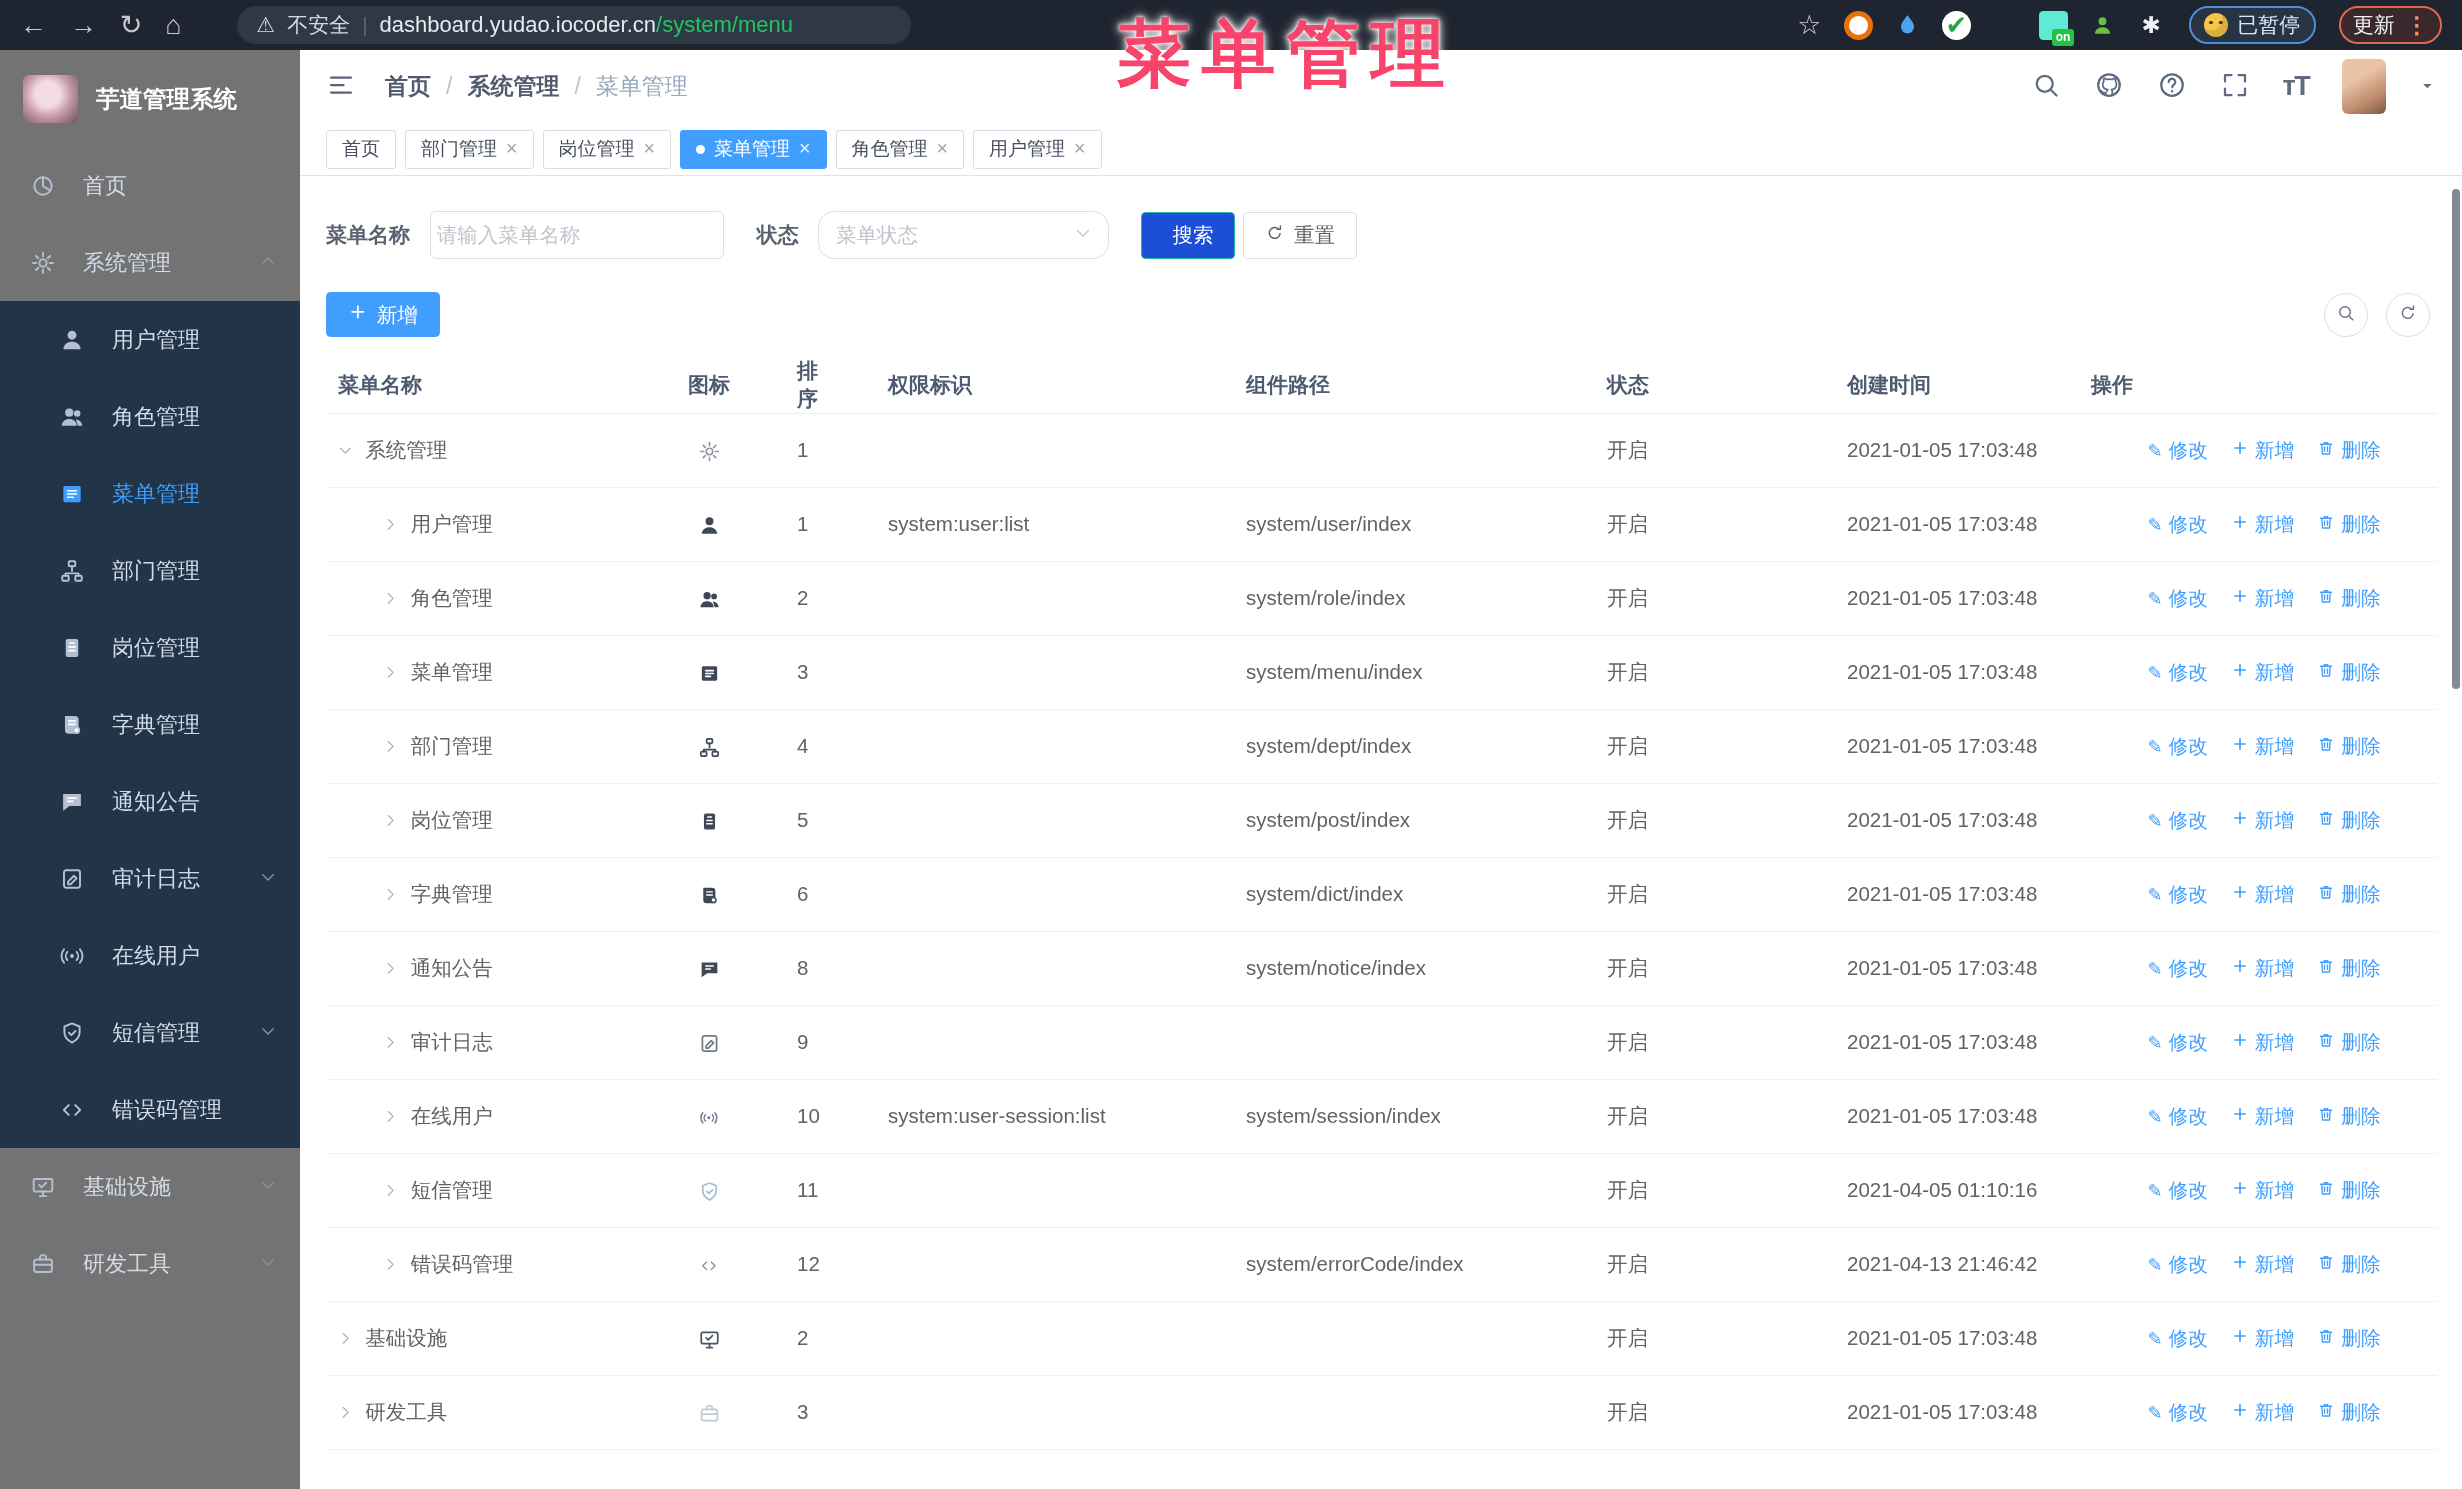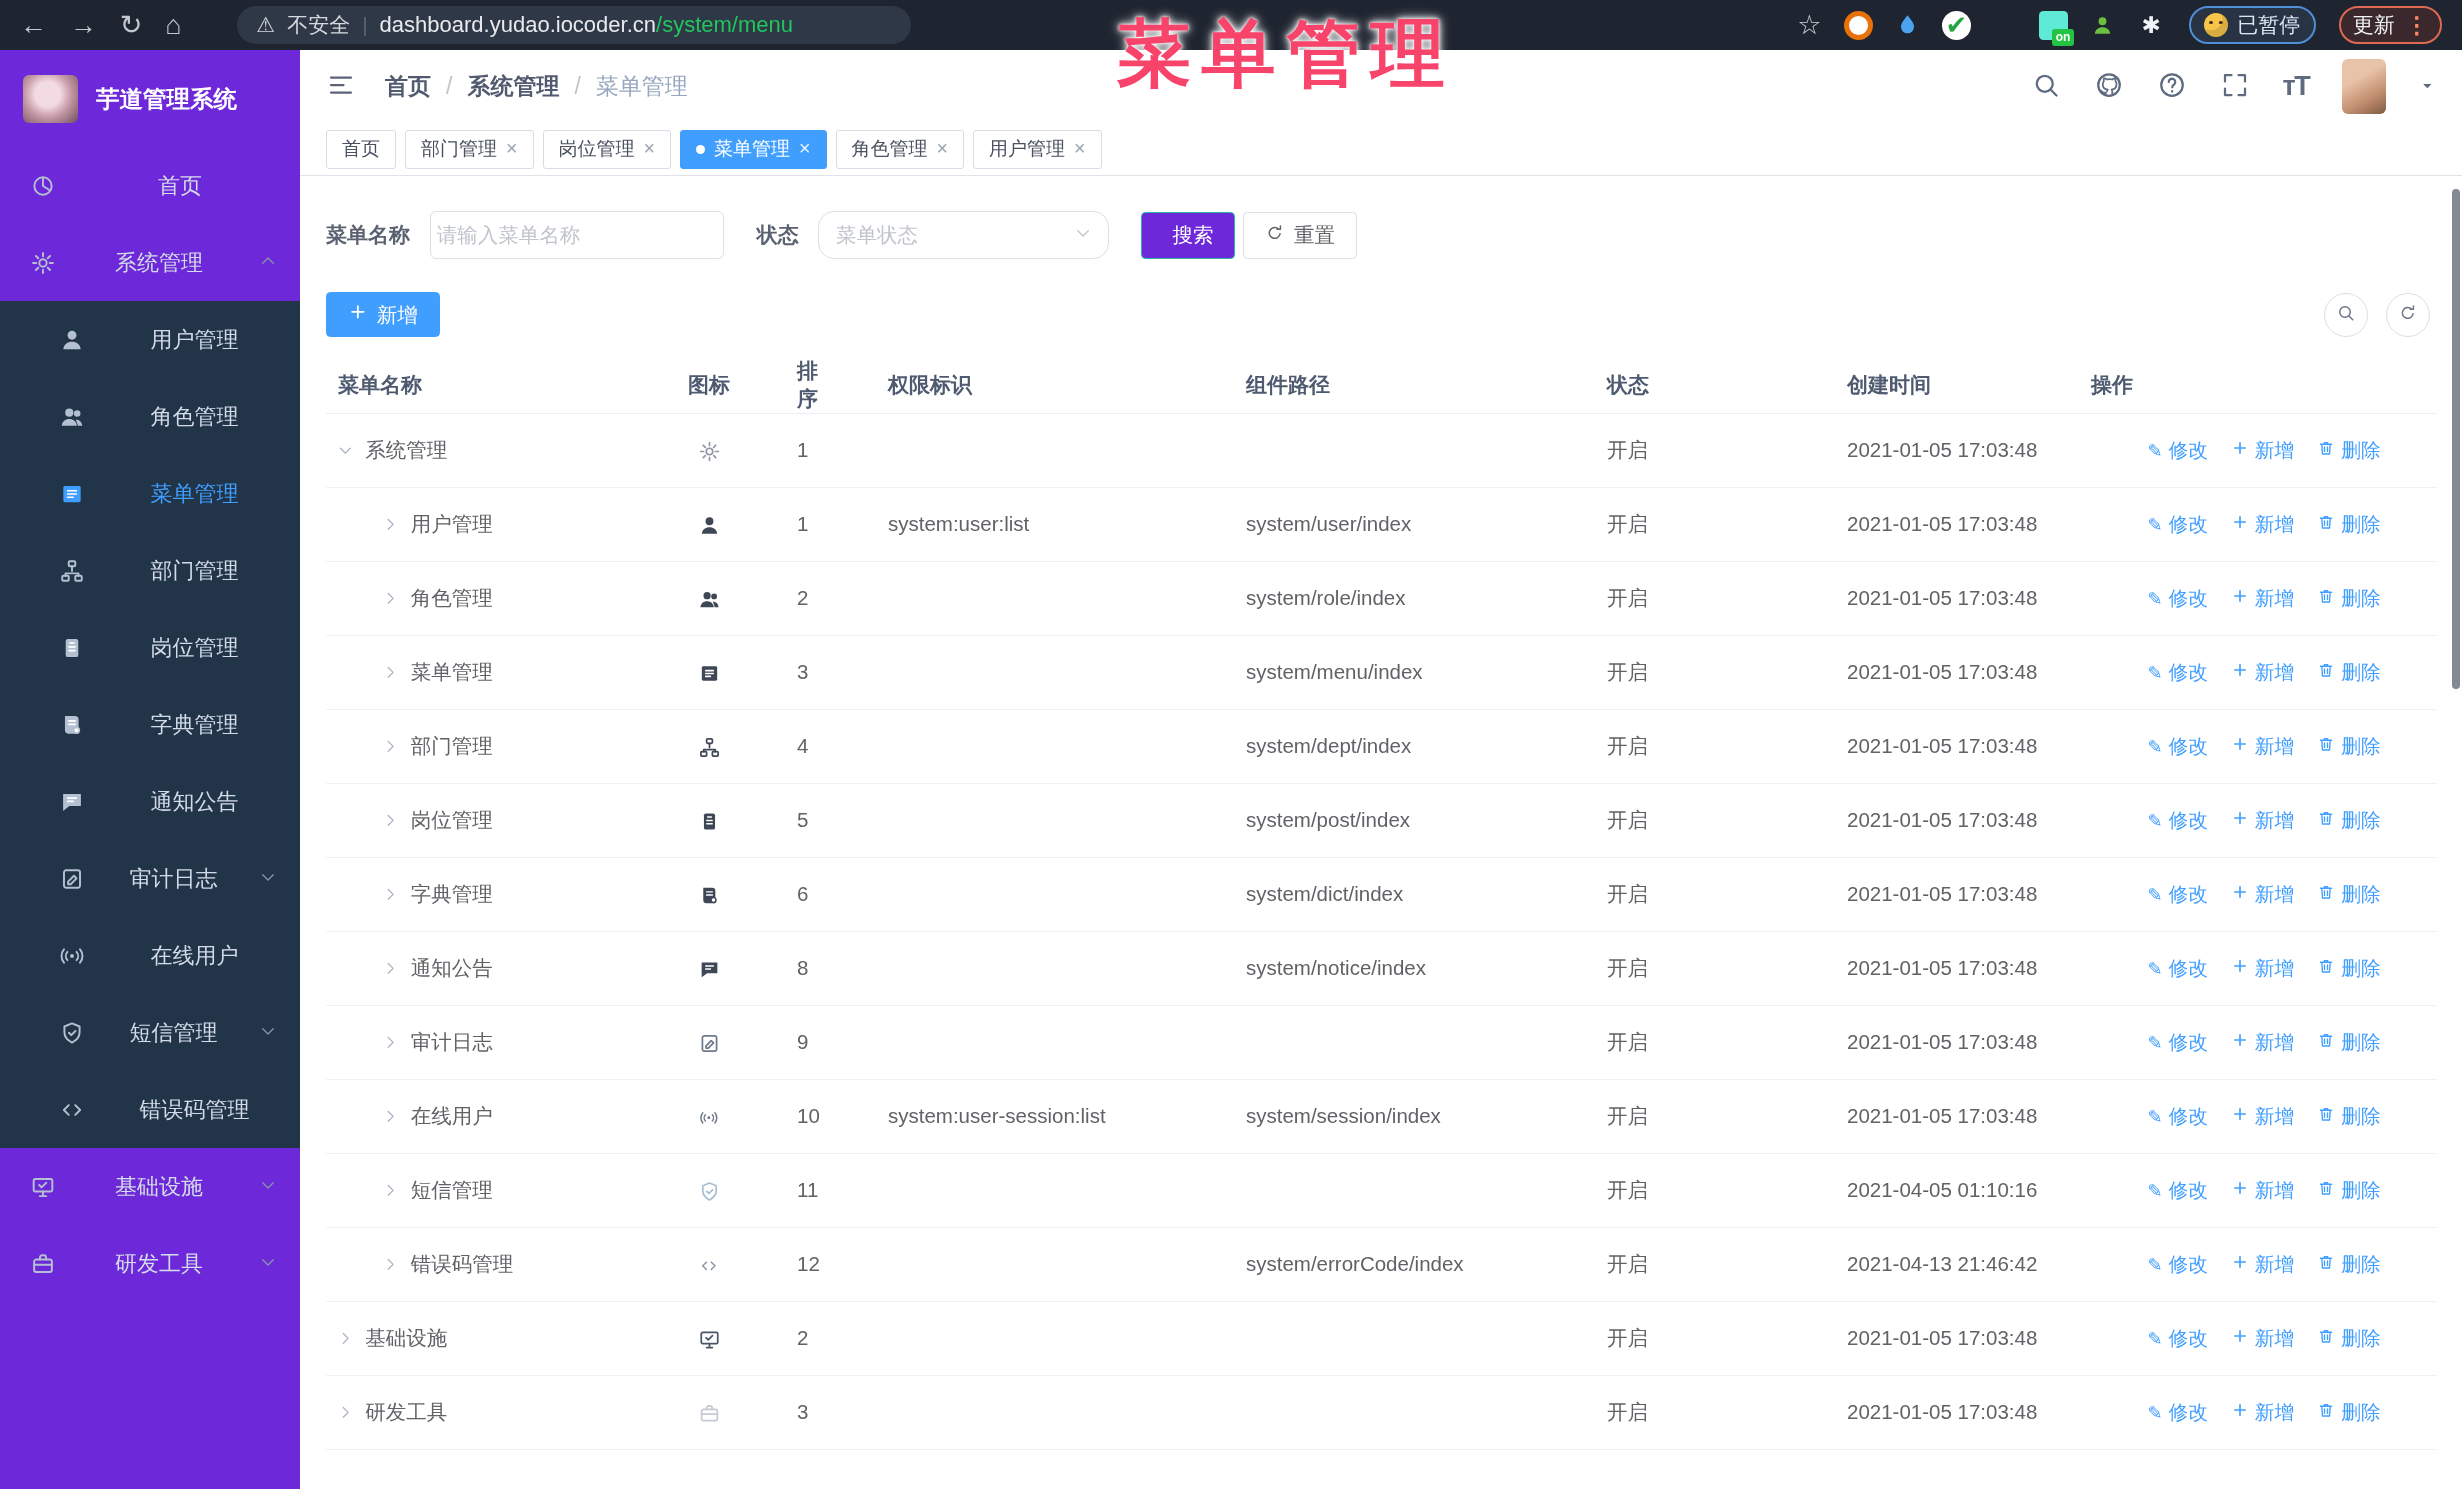--- a/index.html
+++ b/index.html
@@ -33,21 +33,21 @@
   .face:before { content:""; position:absolute; left:5.3px; top:7.6px; width:3.8px; height:3.8px; border-radius:50%; background:#4a3319; box-shadow:9.8px 0 0 #4a3319; }
   .update-btn { height:38px; border:2.3px solid #de6a52; border-radius:19px; padding:0 12px; display:flex; align-items:center; gap:10.6px; color:#f0f2f5; font-size:21px; background:#3a282d; }
   .update-dots { color:#ff8a65; font-size:23px; font-weight:700; }
 
   
   .overlay-title { position:absolute; left:1117px; top:4.5px; z-index:60; font-size:74px; font-weight:700; letter-spacing:10.6px;
     color:#f8436a; text-shadow:0 0 6px #ffffff, 0 0 12px rgba(255,255,255,.95), 0 0 2.3px #ffffff; white-space:nowrap; }
 
   
   .app { display:flex; height:1440px; }
-  .sidebar { width:300px; flex:0 0 300px; background:#6d28d9; color:#ccd6e3; overflow:hidden;text-align:center; }
+  .sidebar { width:300px; flex:0 0 300px; background:#737373; color:#ccd6e3; overflow:hidden; }
   .logo-row { height:97px; display:flex; align-items:center; padding:0 23px; gap:18px; }
   .logo-img { width:55px; height:48px; border-radius:6px; background:radial-gradient(circle at 45% 40%, #f2dbe2 0 30%, #c79aa8 55%, #6b4f5c 100%); }
   .logo-title { font-size:23.5px; font-weight:700; color:#ffffff; white-space:nowrap; }
   .nav { font-size:22px; }
   .nav-item { height:77px; display:flex; align-items:center; gap:24px; cursor:pointer; }
   .nav-item.lv0 { padding:0 23px 0 27px; }
   .nav-item.lv1 { padding:0 23px 0 56px; background:#213448; }
   .nav-icon { width:32px; display:flex; justify-content:center; color:#b4c0d2; font-size:26px; }
   .nav-icon svg { width:26px; height:26px; }
   .nav-label { flex:1; color:#d3dbe8; }
@@ -82,21 +82,21 @@
   .content { flex:1; padding:0 26px; position:relative; }
   .filter-row { margin-top:35px; display:flex; align-items:center; font-size:21px; color:#5a6170; }
   .f-label { font-weight:700; margin-right:19.7px; }
   .f-label2 { font-weight:700; margin:0 19.7px 0 33px; }
   .text-input { width:294px; height:48px; border:1.5px solid #dcdfe6; border-radius:6px; padding:0 6px; font-size:20.5px; color:#606266; outline:none; font-family:"Liberation Sans",sans-serif; }
   .text-input::placeholder { color:#c0c4cc; }
   .select { width:291px; height:48px; border:1.5px solid #dcdfe6; border-radius:16px; padding:0 16.7px; display:flex; align-items:center; justify-content:space-between; color:#c0c4cc; font-size:20.5px; background:#fff; }
   .select .sel-caret svg { width:18px; height:18px; }
   .btn { height:47px; border-radius:4.5px; display:inline-flex; align-items:center; gap:9px; font-size:20.5px; padding:0 21px; cursor:pointer; border:1.5px solid transparent; }
   .btn svg { width:19.7px; height:19.7px; }
-  .btn-search { margin-left:32px; background:#6d28d9; border-color:#2bb7a3; color:#fff; }
+  .btn-search { margin-left:32px; background:#1d4ed8; border-color:#2bb7a3; color:#fff; }
   .btn-reset { margin-left:8px; background:#fff; border-color:#dcdfe6; color:#606266; }
   .add-row { margin-top:33px; display:flex; align-items:center; }
   .btn-add { height:45px; background:#409eff; border-color:#409eff; color:#fff; }
   .mini-btns { margin-left:auto; display:flex; gap:18px; margin-right:6px; }
   .mini-btn { width:44px; height:44px; border-radius:50%; border:1.5px solid #dcdfe6; color:#6b7385; display:flex; align-items:center; justify-content:center; background:#fff; cursor:pointer; }
   .mini-btn svg { width:19.7px; height:19.7px; }
 
   
   table { margin-top:19.7px; width:2111px; border-collapse:collapse; table-layout:fixed; }
   thead th { height:47px; font-size:21px; color:#4e5a70; font-weight:700; text-align:left; border-bottom:1.5px solid #ebeef5; background:#fff; }

